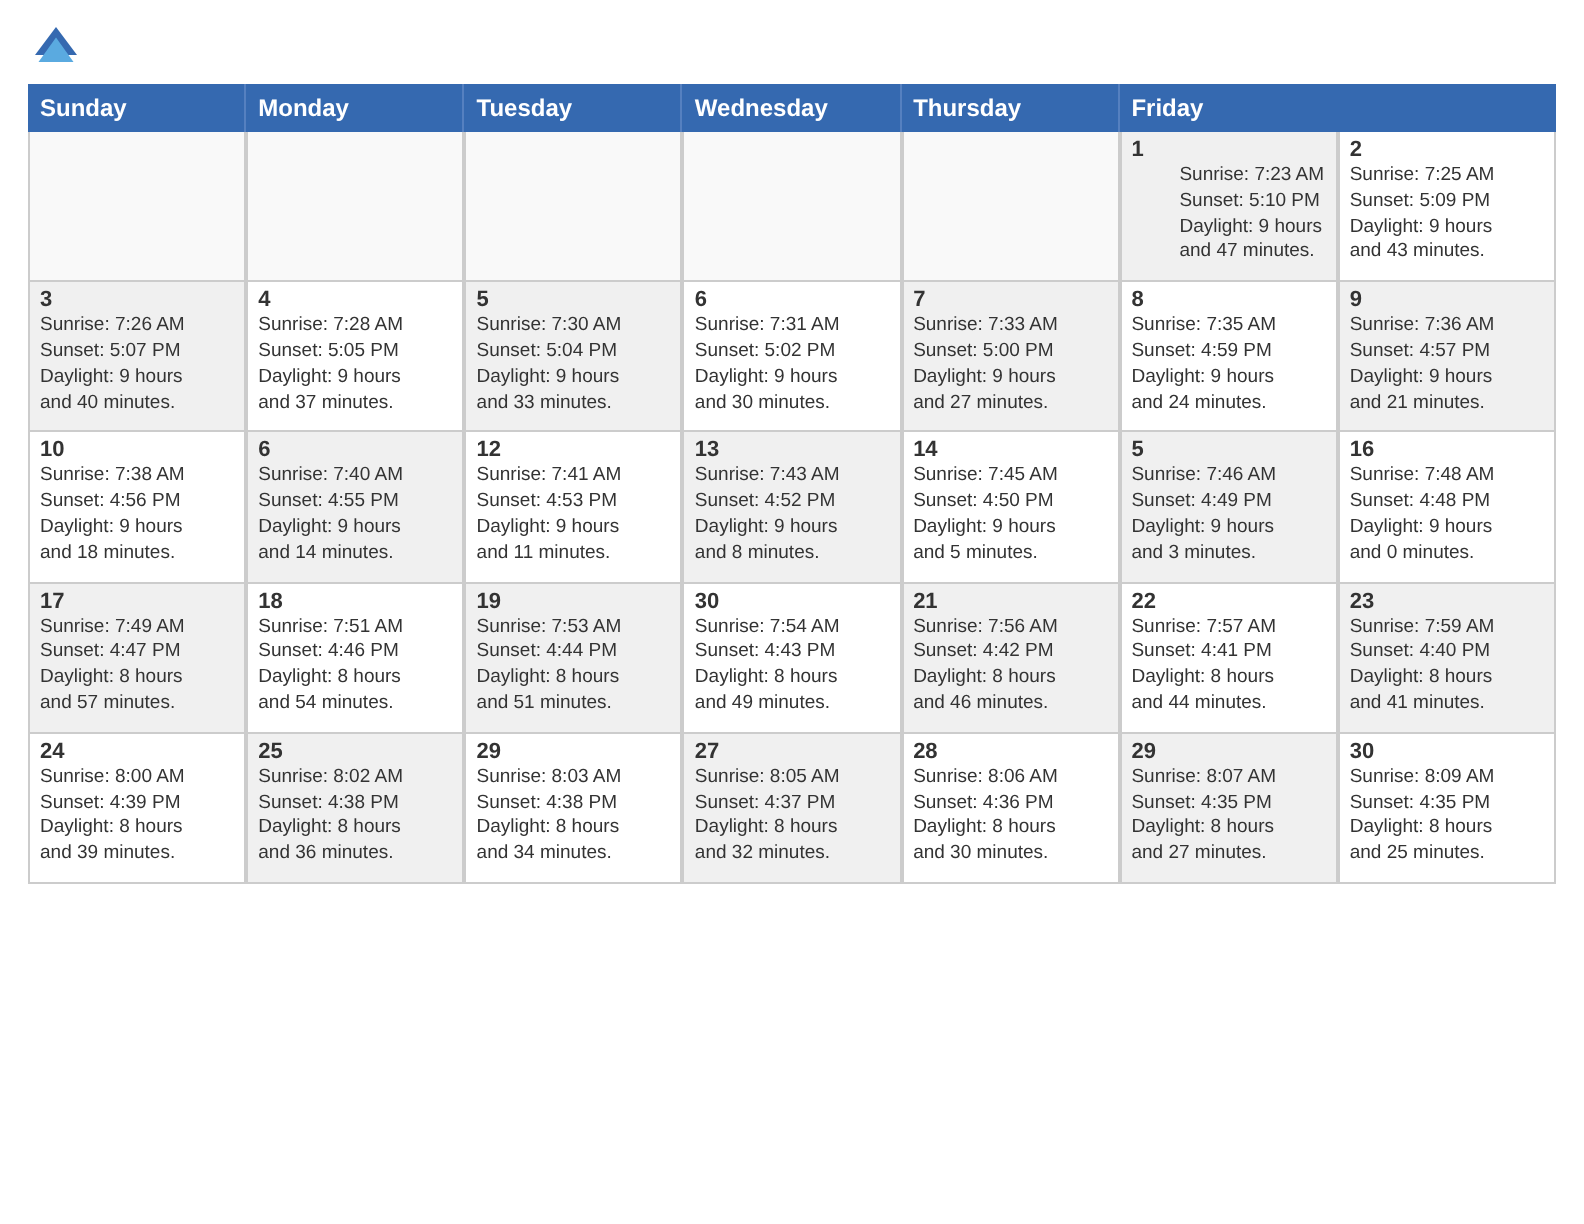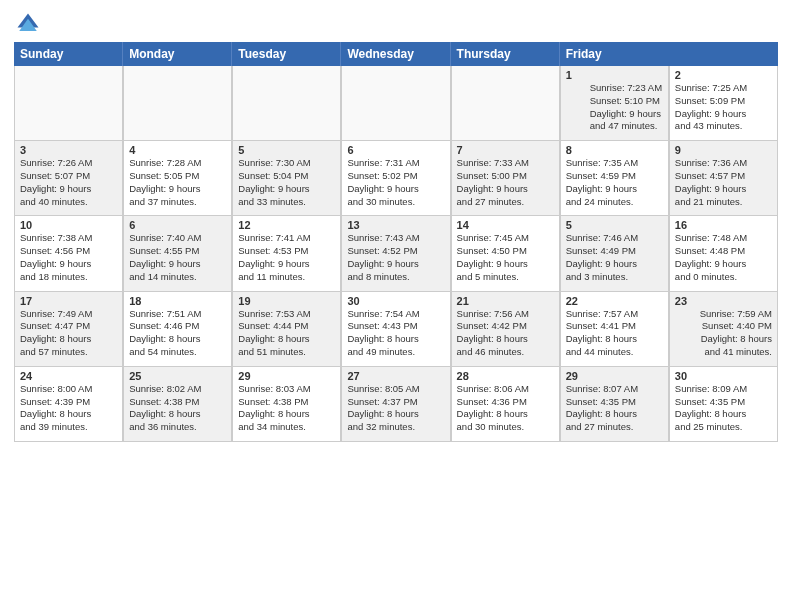--- a/index.html
+++ b/index.html
@@ -302,21 +302,21 @@
           </div>
           <div class="cal-cell">
             <span class="day-num">22</span>
             <div class="day-info" style="white-space: pre-line;">Sunrise: 7:57 AM
 Sunset: 4:41 PM
 Daylight: 8 hours
 and 44 minutes.</div>
           </div>
           <div class="cal-cell shaded">
             <span class="day-num">23</span>
-            <div class="day-info" style="white-space: pre-line; text-align: right;">Sunrise: 7:59 AM
+            <div class="day-info" style="white-space: pre-line;">Sunrise: 7:59 AM
 Sunset: 4:40 PM
 Daylight: 8 hours
 and 41 minutes.</div>
           </div>
         </div>
         <div class="cal-row">
           <div class="cal-cell">
             <span class="day-num">24</span>
             <div class="day-info" style="white-space: pre-line;">Sunrise: 8:00 AM
 Sunset: 4:39 PM

